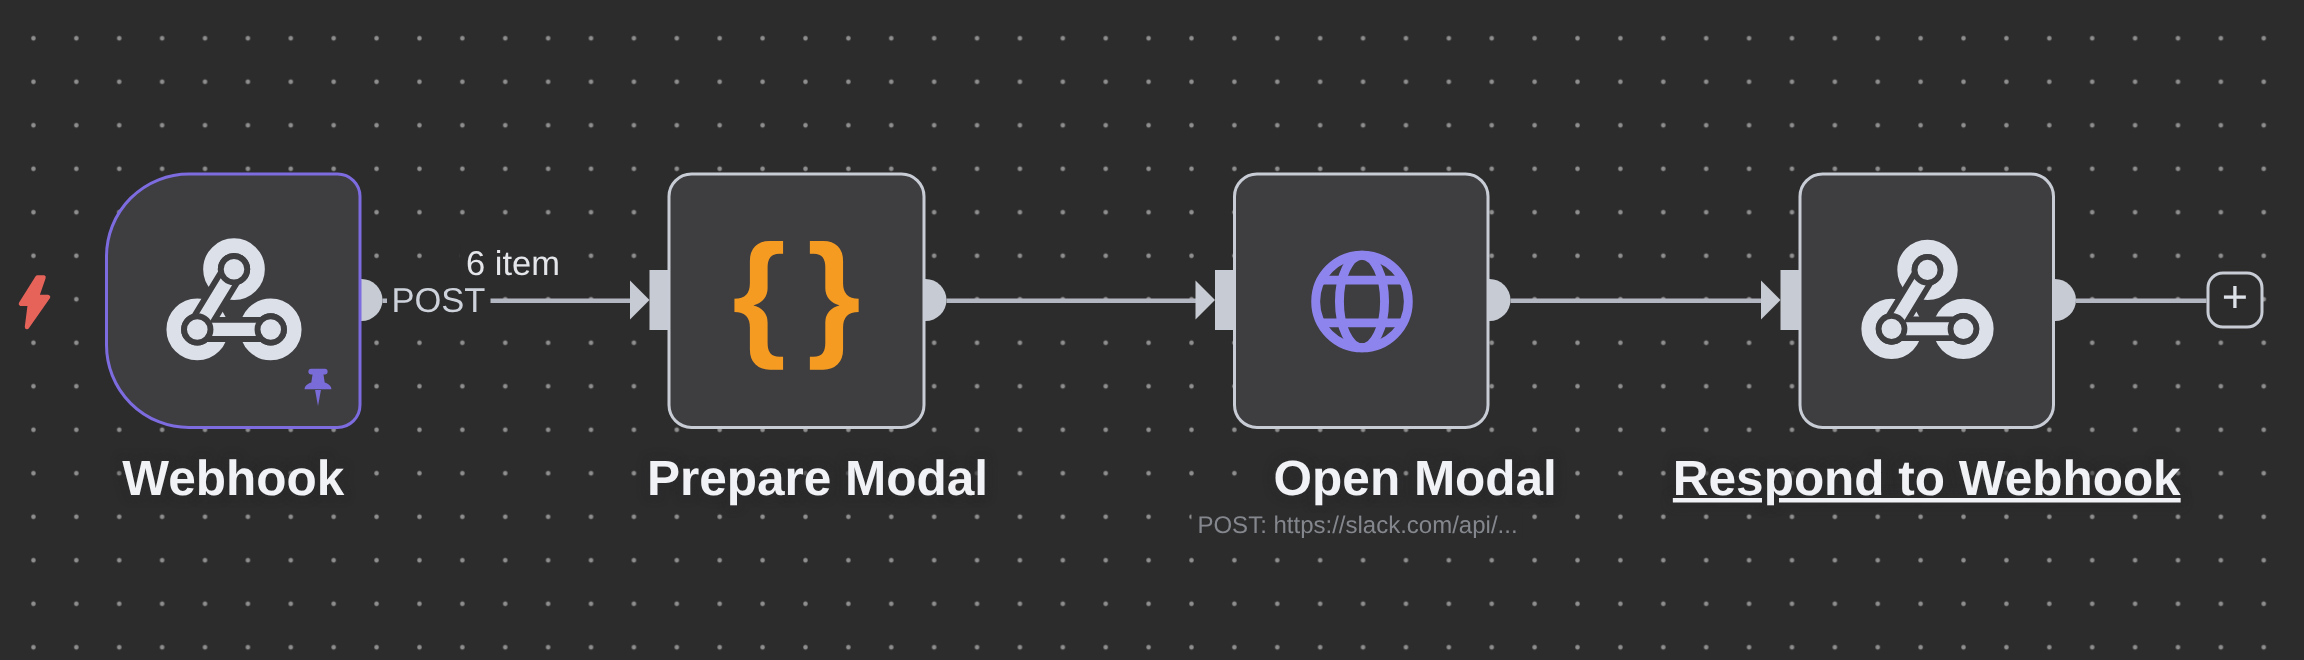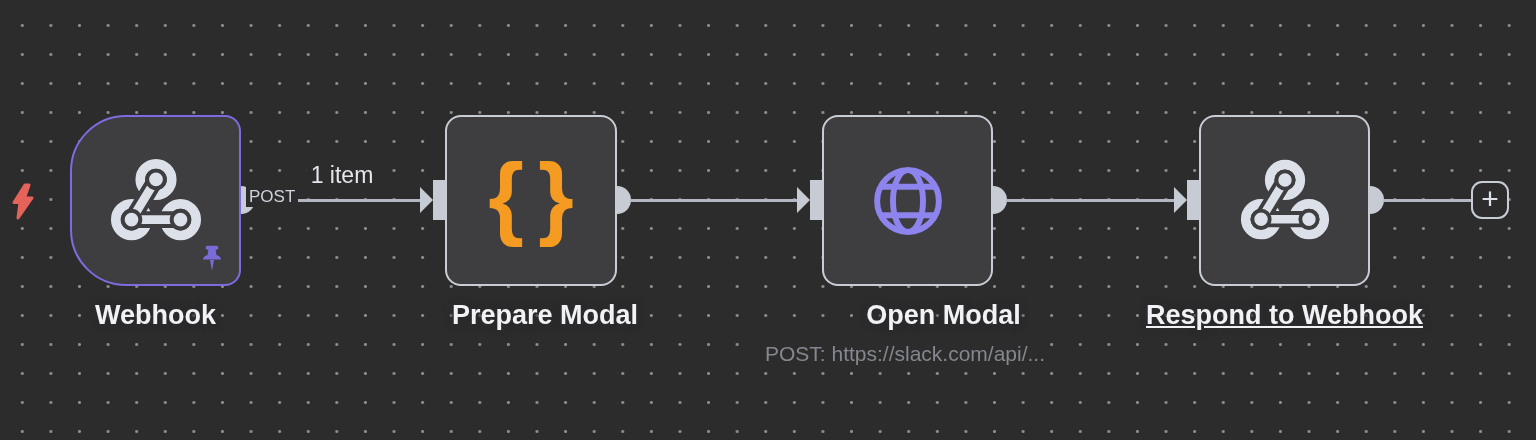--- a/index.html
+++ b/index.html
@@ -28,45 +28,45 @@
   .pin-badge { position:absolute; right:13px; bottom:9px; }
 
   .braces {
     font-size:92px; font-weight:700; color:#f69b22;
     letter-spacing:14px; margin-right:-14px; line-height:1;
     padding-bottom:10px;
   }
 
   .node-title {
     position:absolute; top:300px; transform:translateX(-50%);
-    font-size:27px; font-weight:600; color:#f1f2f5; white-space:nowrap;
+    font-size:33px; font-weight:600; color:#f1f2f5; white-space:nowrap;
     text-shadow:0 0 5px #2c2c2d, 0 0 8px #2c2c2d;
   }
   .node-subtitle {
     position:absolute; top:342px; transform:translateX(-50%);
-    font-size:21px; font-weight:400; color:#84878d; white-space:nowrap;
+    font-size:16px; font-weight:400; color:#84878d; white-space:nowrap;
     background:#2c2c2d; padding:0 4px;
   }
 
   
   .conn-line { position:absolute; top:198.5px; height:3px; background:#b3b7c1; }
   .out-dot {
     position:absolute; top:186px; width:28px; height:28px;
     border-radius:50%; background:#c7cbd4;
   }
   .in-tri {
     position:absolute; top:187px; width:0; height:0;
     border-top:13px solid transparent; border-bottom:13px solid transparent;
     border-left:13px solid #c7cbd4;
   }
   .in-rect { position:absolute; top:180px; width:14px; height:40px; background:#c7cbd4; }
 
   .conn-label-post {
-    position:absolute; left:246px; top:187px;
-    font-size:17px; color:#ced2da; background:#2c2c2d; padding:0 3px;
+    position:absolute; left:258px; top:187px;
+    font-size:23px; color:#ced2da; background:#2c2c2d; padding:0 3px;
   }
   .conn-label-items {
     position:absolute; left:342px; top:162px; transform:translateX(-50%);
     font-size:23px; color:#e4e6ea; background:#2c2c2d; padding:0 4px;
   }
 
   
   .add-btn {
     position:absolute; left:1471px; top:181px; width:38px; height:38px;
     border:2.5px solid #c8ccd5; border-radius:11px;
@@ -85,21 +85,21 @@
 
   <svg class="bolt" width="25" height="37" viewBox="0 0 25 37">
     <path d="M15 2 L4 19.5 H10 L8 35 L22 15 H14.5 L19 2 Z" fill="#e6635a" stroke="#e6635a" stroke-width="3" stroke-linejoin="round"></path>
   </svg>
 
   <div class="conn-line" style="left:255px; width:166px;"></div>
   <div class="out-dot" style="left:227px;"></div>
   <div class="in-tri" style="left:420px;"></div>
   <div class="in-rect" style="left:433px;"></div>
   <div class="conn-label-post">POST</div>
-  <div class="conn-label-items">1 item</div>
+  <div class="conn-label-items">6 item</div>
 
   <div class="conn-line" style="left:631px; width:168px;"></div>
   <div class="out-dot" style="left:603px;"></div>
   <div class="in-tri" style="left:797px;"></div>
   <div class="in-rect" style="left:810px;"></div>
 
   <div class="conn-line" style="left:1007px; width:169px;"></div>
   <div class="out-dot" style="left:979px;"></div>
   <div class="in-tri" style="left:1174px;"></div>
   <div class="in-rect" style="left:1187px;"></div>

